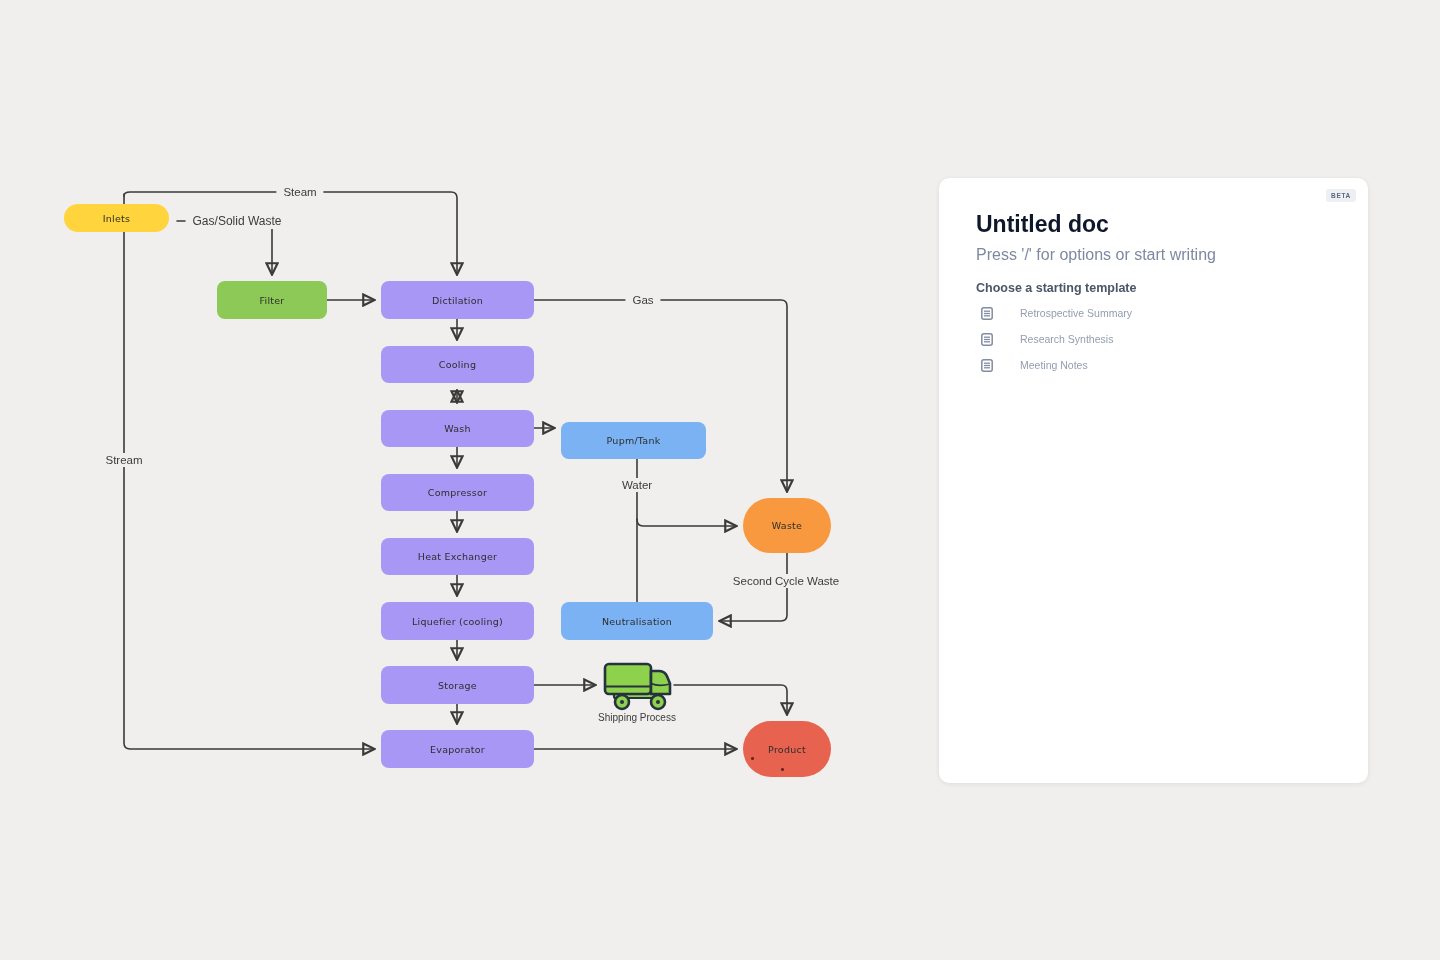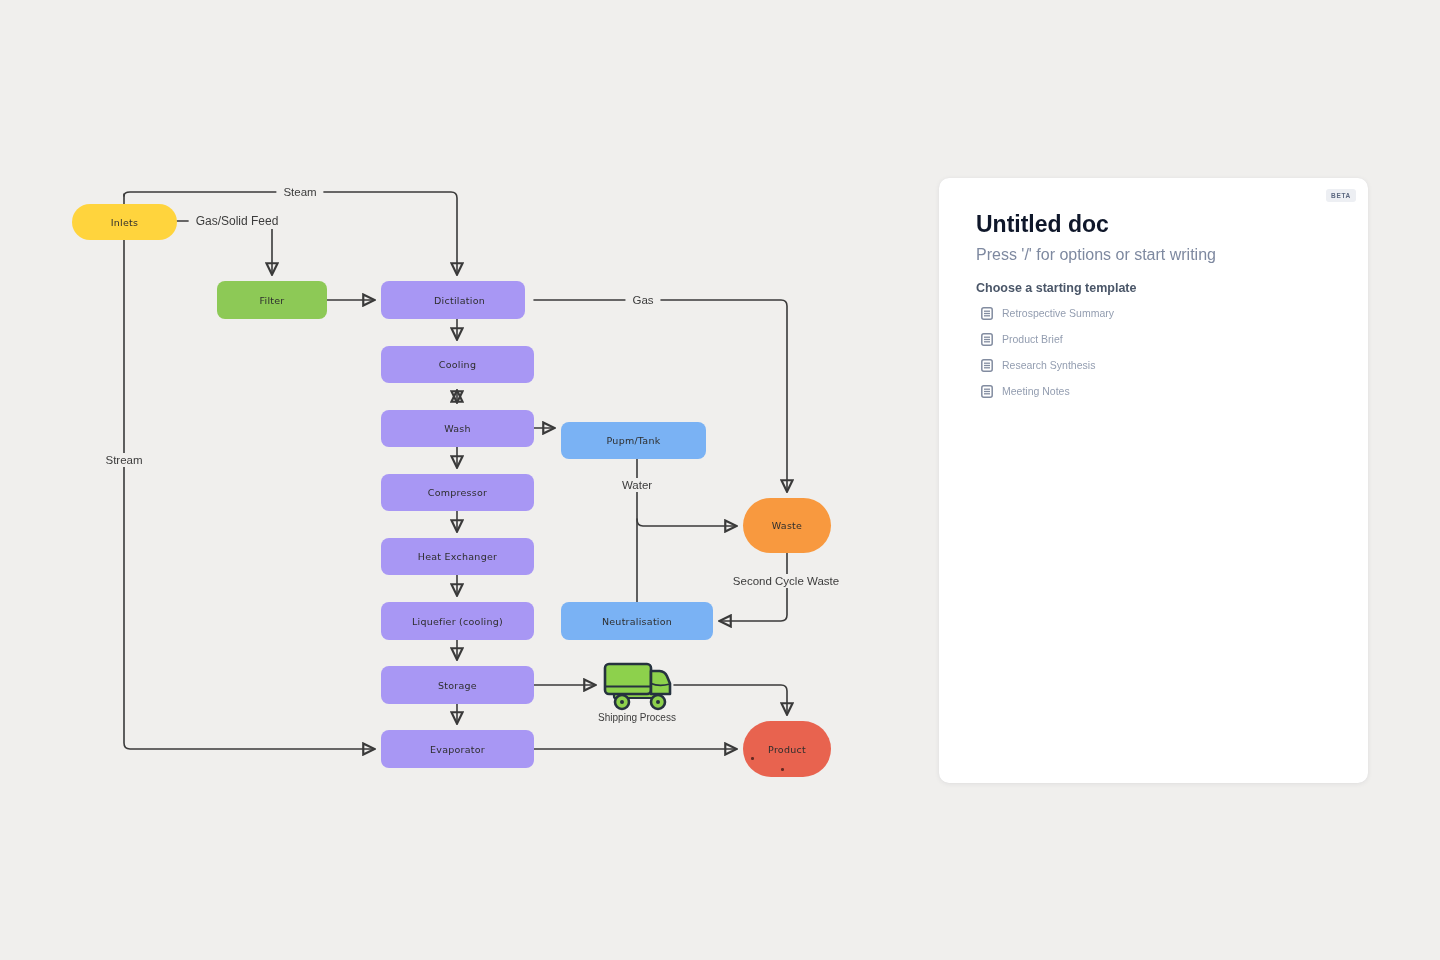--- a/index.html
+++ b/index.html
@@ -69,21 +69,21 @@
     margin:0;line-height:1.1;
   }
   .doc-placeholder{
     margin-top:9px;font-size:16px;color:#7E89A0;
   }
   .tpl-heading{
     margin-top:17px;font-size:12.5px;font-weight:700;color:#4A5668;
   }
   .tpl-list{margin-top:5px;}
   .tpl-item{
-    display:flex;align-items:center;gap:9px;
+    display:flex;align-items:center;gap:27px;
     height:26px;margin-left:5px;cursor:pointer;
   }
   .tpl-item .label{font-size:10.5px;color:#939DB0;}
   .tpl-icon{display:flex;align-items:center;}
 </style>
 </head>
 <body>
 
 <div class="stage">
 
@@ -107,25 +107,25 @@
     <path d="M457 640 V659" marker-end="url(#arr)"></path>
     <path d="M457 704 V723" marker-end="url(#arr)"></path>
     <path d="M637 447 V602"></path>
     <path d="M637 519 Q637 526 643 526 H736" marker-end="url(#arr)"></path>
     <path d="M787 553 V615 Q787 621 781 621 H720" marker-end="url(#arr)"></path>
     <path d="M534 685 H595" marker-end="url(#arr)"></path>
     <path d="M674 685 H781 Q787 685 787 691 V714" marker-end="url(#arr)"></path>
     <path d="M534 749 H736" marker-end="url(#arr)"></path>
   </svg>
 
-  <div class="node pill c-yellow" style="left:72px;top:204px;width:105px;height:36px;">Inlets</div>
+  <div class="node pill c-yellow" style="left:64px;top:204px;width:105px;height:28px;">Inlets</div>
 
   <div class="node c-green" style="left:217px;top:281px;width:110px;height:38px;">Filter</div>
 
-  <div class="node c-purple" style="left:381px;top:281px;width:131px;height:38px;padding-left:13px;">Dictilation</div>
+  <div class="node c-purple" style="left:381px;top:281px;width:153px;height:38px;">Dictilation</div>
 
   <div class="node c-purple" style="left:381px;top:410px;width:153px;height:37px;">Wash</div>
 
   <div class="node c-purple" style="left:381px;top:346px;width:153px;height:37px;">Cooling</div>
 
   <div class="node c-blue" style="left:561px;top:410px;width:145px;height:37px;margin-top:12px;">Pupm/Tank</div>
 
   <div class="node c-purple" style="left:381px;top:474px;width:153px;height:37px;">Compressor</div>
 
   <div class="node c-purple" style="left:381px;top:538px;width:153px;height:37px;">Heat Exchanger</div>
@@ -151,21 +151,21 @@
     <line x1="4" y1="26.5" x2="48" y2="26.5" stroke="#26323F" stroke-width="1.8"></line>
     <path d="M49 11 h8.5 q5.5 0.5 7.5 5.2 l3 7.3 V34 h-19 z" fill="#8DD14C" stroke="#26323F" stroke-width="2.6" stroke-linejoin="round"></path>
     <path d="M49 23.5 q8 3.5 19 0.5" fill="none" stroke="#26323F" stroke-width="1.8"></path>
     <circle cx="20" cy="42" r="7" fill="#8DD14C" stroke="#26323F" stroke-width="2.6"></circle>
     <circle cx="20" cy="42" r="2" fill="#26323F"></circle>
     <circle cx="56" cy="42" r="7" fill="#8DD14C" stroke="#26323F" stroke-width="2.6"></circle>
     <circle cx="56" cy="42" r="2" fill="#26323F"></circle>
   </svg>
 
   <div class="elabel" style="left:300px;top:192px;">Steam</div>
-  <div class="elabel" style="left:237px;top:221px;font-size:12px;">Gas/Solid Feed</div>
+  <div class="elabel" style="left:237px;top:221px;font-size:12px;">Gas/Solid Waste</div>
   <div class="elabel" style="left:643px;top:300px;">Gas</div>
   <div class="elabel" style="left:637px;top:485px;">Water</div>
   <div class="elabel" style="left:124px;top:460px;">Stream</div>
   <div class="elabel" style="left:786px;top:581px;">Second Cycle Waste</div>
   <div class="elabel small" style="left:637px;top:717px;background:transparent;">Shipping Process</div>
 
   <div class="doc-panel">
     <span class="beta-badge">BETA</span>
     <div class="doc-inner">
       <h1 class="doc-title">Untitled doc</h1>
@@ -178,31 +178,20 @@
             <svg width="12" height="13" viewBox="0 0 12 13">
                 <rect x="0.8" y="0.8" width="10.4" height="11.4" rx="2" fill="none" stroke="#828CA0" stroke-width="1.5"></rect>
                 <line x1="3" y1="4.2" x2="9" y2="4.2" stroke="#828CA0" stroke-width="1.3"></line>
                 <line x1="3" y1="6.5" x2="9" y2="6.5" stroke="#828CA0" stroke-width="1.3"></line>
                 <line x1="3" y1="8.8" x2="9" y2="8.8" stroke="#828CA0" stroke-width="1.3"></line>
               </svg>
           </span>
           <span class="label">Retrospective Summary</span>
         </div>
 
-        <div class="tpl-item">
-          <span class="tpl-icon">
-            <svg width="12" height="13" viewBox="0 0 12 13">
-                <rect x="0.8" y="0.8" width="10.4" height="11.4" rx="2" fill="none" stroke="#828CA0" stroke-width="1.5"></rect>
-                <line x1="3" y1="4.2" x2="9" y2="4.2" stroke="#828CA0" stroke-width="1.3"></line>
-                <line x1="3" y1="6.5" x2="9" y2="6.5" stroke="#828CA0" stroke-width="1.3"></line>
-                <line x1="3" y1="8.8" x2="9" y2="8.8" stroke="#828CA0" stroke-width="1.3"></line>
-              </svg>
-          </span>
-          <span class="label">Product Brief</span>
-        </div>
 
         <div class="tpl-item">
           <span class="tpl-icon">
             <svg width="12" height="13" viewBox="0 0 12 13">
                 <rect x="0.8" y="0.8" width="10.4" height="11.4" rx="2" fill="none" stroke="#828CA0" stroke-width="1.5"></rect>
                 <line x1="3" y1="4.2" x2="9" y2="4.2" stroke="#828CA0" stroke-width="1.3"></line>
                 <line x1="3" y1="6.5" x2="9" y2="6.5" stroke="#828CA0" stroke-width="1.3"></line>
                 <line x1="3" y1="8.8" x2="9" y2="8.8" stroke="#828CA0" stroke-width="1.3"></line>
               </svg>
           </span>

